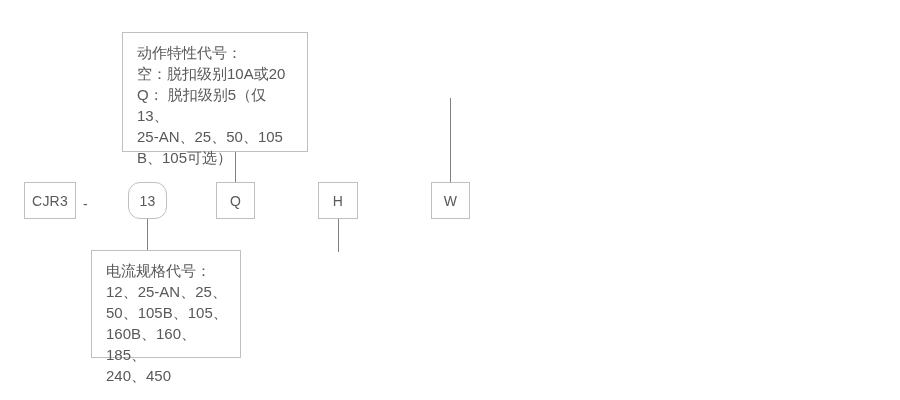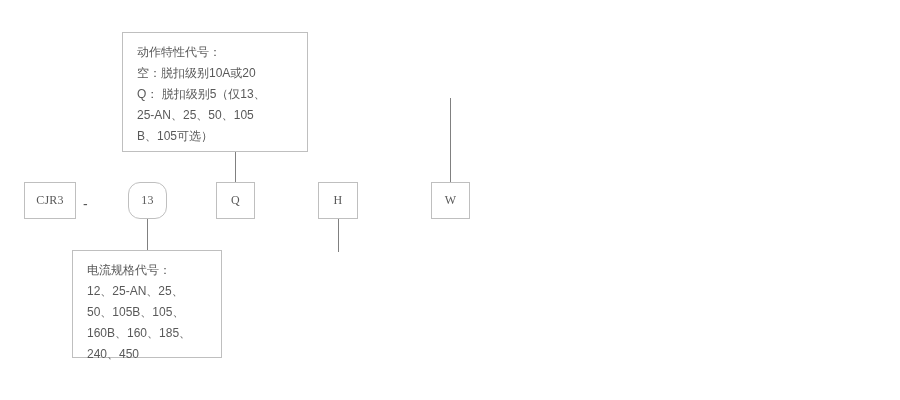--- a/index.html
+++ b/index.html
@@ -18,33 +18,32 @@
     overflow: hidden;
   }
   .box {
     position: absolute;
     box-sizing: border-box;
     border: 1px solid #bfbfbf;
     background: #ffffff;
   }
   .note-box {
     padding: 9px 12px 8px 14px;
-    font-size: 12px;
+    font-size: 15px;
     line-height: 21px;
     color: #595959;
     white-space: pre-wrap;
   }
   .code-box {
     display: flex;
     align-items: center;
     justify-content: center;
-    font-size: 12px;
+    font-size: 14px;
     color: #595959;
     letter-spacing: 0.2px;
-    font-family: Liberation Serif, serif;
   }
   .connector {
     position: absolute;
     background: #808080;
   }
   .v-line { width: 1px; }
   .dash {
     position: absolute;
     font-size: 14px;
     color: #595959;
@@ -76,20 +75,20 @@
   <div class="box code-box" style="left:216px; top:182px; width:39px; height:37px;">Q</div>
 
   <div class="box code-box" style="left:318px; top:182px; width:40px; height:37px;">H</div>
 
   <div class="box code-box" style="left:431px; top:182px; width:39px; height:37px;">W</div>
 
   <div class="connector v-line" style="left:147px; top:219px; height:31px;"></div>
 
   <div class="connector v-line" style="left:338px; top:219px; height:33px;"></div>
 
-  <div class="box note-box" style="left:72px; top:250px; width:150px; height:108px;">电流规格代号：
+  <div class="box note-box" style="left:91px; top:250px; width:150px; height:108px;">电流规格代号：
 12、25-AN、25、
 50、105B、105、
 160B、160、185、
 240、450</div>
 
 
 </div>
 
 </body></html>

